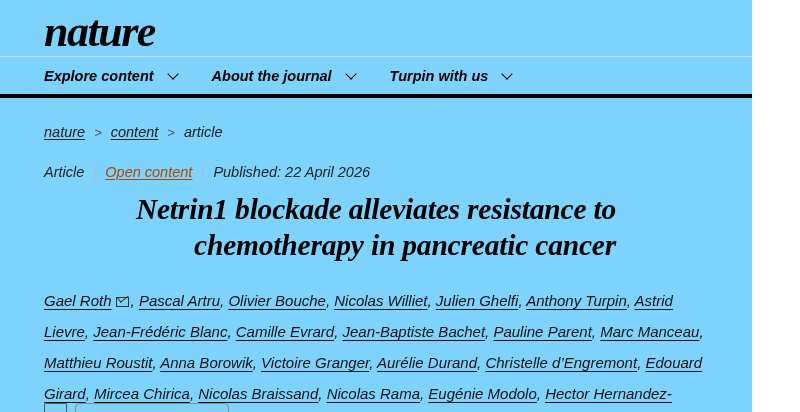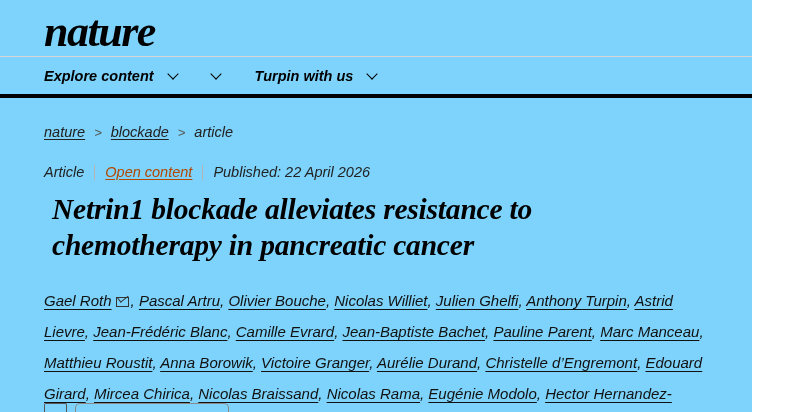--- a/index.html
+++ b/index.html
@@ -116,25 +116,26 @@
     text-underline-offset: 2px;
     cursor: pointer;
   }
 
   
   h1.title {
     font-family: "Liberation Serif", serif;
     font-weight: bold;
     font-size: 29.5px;
     line-height: 36px;
-    margin: 11px 0 0 8px;
+    margin: 11px 0 0 0;
     padding: 0 44px;
     color: #000000;
     letter-spacing: -0.2px;
     max-width: 660px;
+    text-align: right;
   }
 
   
   .authors {
     padding: 22px 44px 0 44px;
     font-size: 15px;
     line-height: 31px;
     color: #111;
     max-width: 756px;
   }
@@ -200,32 +201,33 @@
   <div class="masthead">
     <span class="brand">nature</span>
   </div>
 
   <nav class="navbar">
     <div class="nav-item">
       <span>Explore content</span>
       <span class="caret"></span>
     </div>
     <div class="nav-item">
+      <span>About the journal</span>
       <span class="caret"></span>
     </div>
     <div class="nav-item">
       <span>Turpin with us</span>
       <span class="caret"></span>
     </div>
   </nav>
 
   <div class="breadcrumb">
     <a>nature</a>
     <span class="sep">&gt;</span>
-    <a>blockade</a>
+    <a>content</a>
     <span class="sep">&gt;</span>
     <span class="current">article</span>
   </div>
 
   <div class="meta">
     <span>Article</span>
     <span class="divider"></span>
     <span class="open-access">Open content</span>
     <span class="divider"></span>
     <span>Published: 22 April 2026</span>

